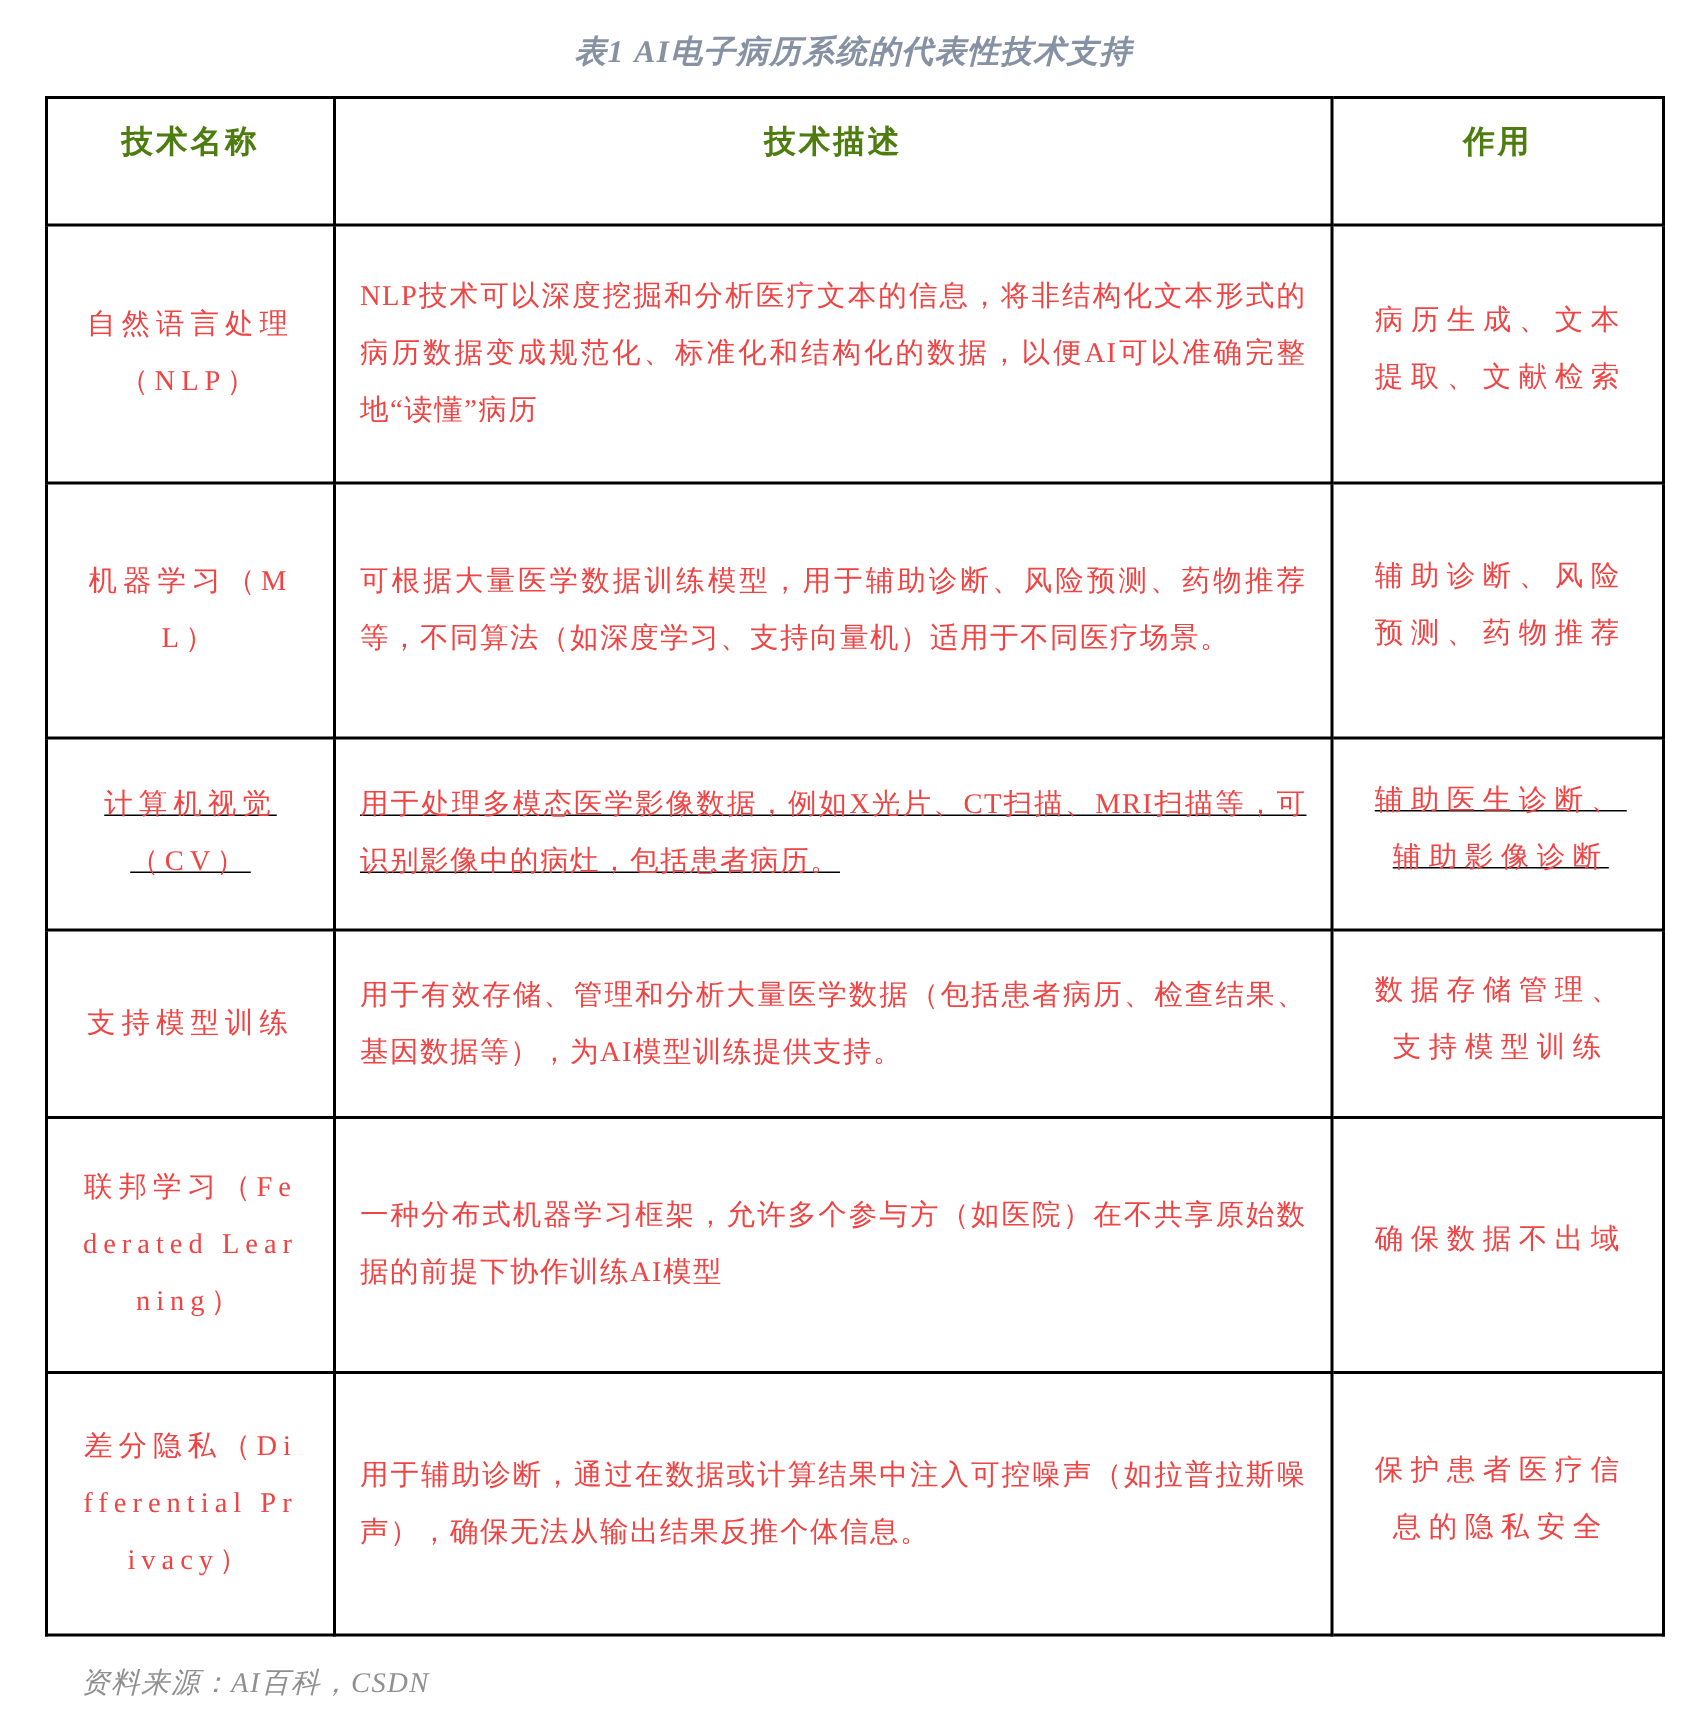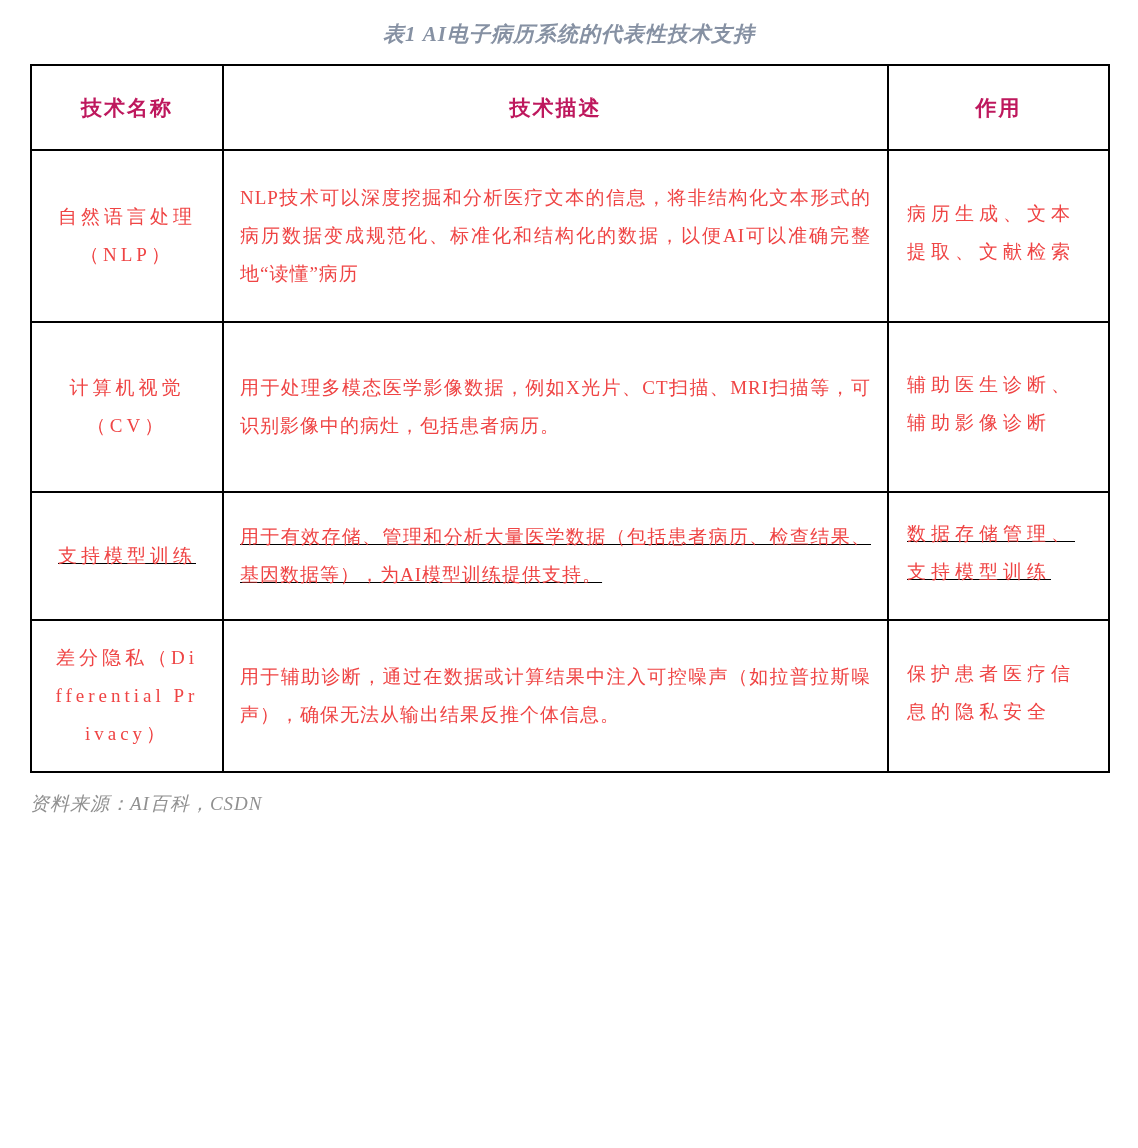--- a/index.html
+++ b/index.html
@@ -43,24 +43,24 @@
   tbody tr:nth-child(1) { height: 172px; }
   tbody tr:nth-child(2) { height: 170px; }
   tbody tr:nth-child(3) { height: 128px; text-decoration: underline; }
   tbody tr:nth-child(4) { height: 125px; }
   tbody tr:nth-child(5) { height: 170px; }
   tbody tr:nth-child(6) { height: 175px; }
 
   th {
     font-size: 21px;
     font-weight: bold;
-    color: #be185d;
+    color: #4d7c0f;
     text-align: center;
     vertical-align: top;
-    padding-top: 28px;
+    padding-top: 14px;
     letter-spacing: 2px;
   }
   td {
     font-size: 19px;
     color: #ef4444;
     line-height: 38px;
     vertical-align: middle;
   }
   td.cell-name {
     text-align: center;
@@ -69,31 +69,32 @@
     word-break: break-all;
   }
   td.cell-desc {
     text-align: justify;
     text-align-last: left;
     padding: 6px 16px;
     letter-spacing: 1px;
     word-break: break-all;
   }
   td.cell-role {
-    text-align: left;
+    text-align: center;
     padding: 0 14px 6px 18px;
     letter-spacing: 5px;
     word-break: break-all;
   }
   .source {
     margin-top: 18px;
     font-size: 19px;
     font-style: italic;
     color: var(--source-color, #909090);
     letter-spacing: 1px;
+    margin-left: 24px;
   }
 </style>
 </head>
 <body>
 
 <div class="page">
 
   <div class="title">表1 AI电子病历系统的代表性技术支持</div>
 
   <table class="tech-table">
@@ -109,28 +110,38 @@
         <th>作用</th>
       </tr>
     </thead>
     <tbody>
       <tr>
         <td class="cell-name">自然语言处理（NLP）</td>
         <td class="cell-desc">NLP技术可以深度挖掘和分析医疗文本的信息，将非结构化文本形式的病历数据变成规范化、标准化和结构化的数据，以便AI可以准确完整地“读懂”病历</td>
         <td class="cell-role">病历生成、文本提取、文献检索</td>
       </tr>
       <tr>
+        <td class="cell-name">机器学习（ML）</td>
+        <td class="cell-desc">可根据大量医学数据训练模型，用于辅助诊断、风险预测、药物推荐等，不同算法（如深度学习、支持向量机）适用于不同医疗场景。</td>
+        <td class="cell-role">辅助诊断、风险预测、药物推荐</td>
+      </tr>
+      <tr>
         <td class="cell-name">计算机视觉（CV）</td>
         <td class="cell-desc">用于处理多模态医学影像数据，例如X光片、CT扫描、MRI扫描等，可识别影像中的病灶，包括患者病历。</td>
         <td class="cell-role">辅助医生诊断、辅助影像诊断</td>
       </tr>
       <tr>
         <td class="cell-name">支持模型训练</td>
         <td class="cell-desc">用于有效存储、管理和分析大量医学数据（包括患者病历、检查结果、基因数据等），为AI模型训练提供支持。</td>
         <td class="cell-role">数据存储管理、支持模型训练</td>
+      </tr>
+      <tr>
+        <td class="cell-name">联邦学习（Federated Learning）</td>
+        <td class="cell-desc">一种分布式机器学习框架，允许多个参与方（如医院）在不共享原始数据的前提下协作训练AI模型</td>
+        <td class="cell-role">确保数据不出域</td>
       </tr>
       <tr>
         <td class="cell-name">差分隐私（Differential Privacy）</td>
         <td class="cell-desc">用于辅助诊断，通过在数据或计算结果中注入可控噪声（如拉普拉斯噪声），确保无法从输出结果反推个体信息。</td>
         <td class="cell-role">保护患者医疗信息的隐私安全</td>
       </tr>
     </tbody>
   </table>
 
   <div class="source">资料来源：AI百科，CSDN</div>

